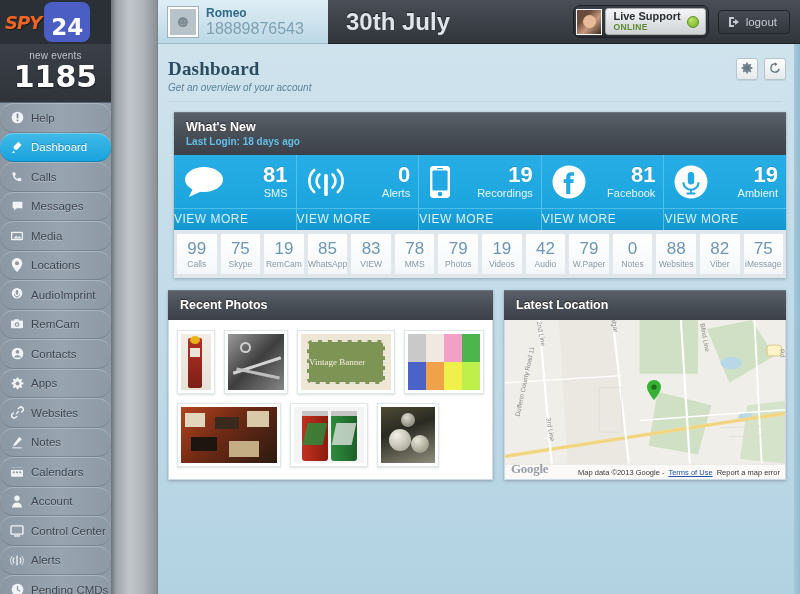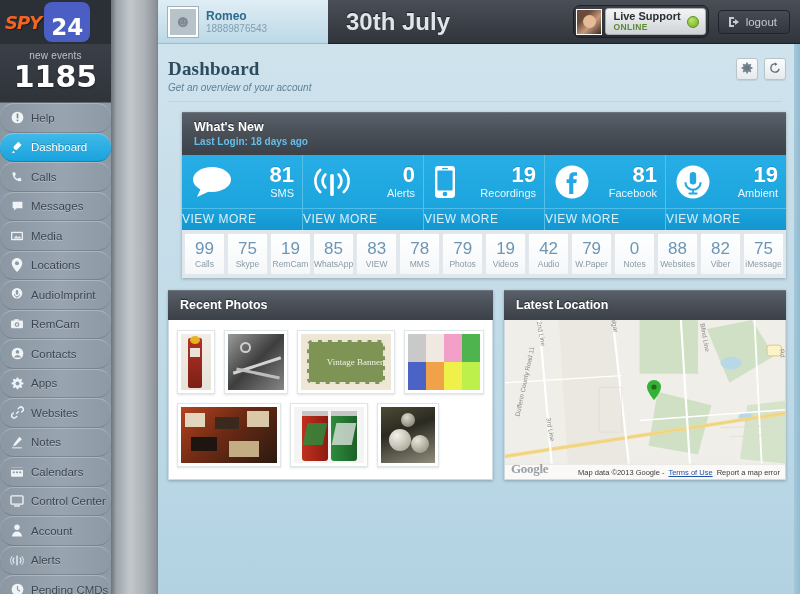--- a/index.html
+++ b/index.html
@@ -81,21 +81,21 @@
     display:flex; align-items:center; gap:8px; padding-left:10px;
     border-bottom:1px solid #9dbdcd;
   }
   .avatar {
     width:30px; height:30px; background:#b8c2c9; border:2px solid #fff;
     box-shadow:0 0 0 1px #9fb0bb;
     display:flex; align-items:center; justify-content:center;
   }
   .avatar .head { color:#7d8a93; font-size:17px; line-height:1; }
   .user-name { color:#2f6a8a; font-weight:bold; font-size:12px; }
-  .user-phone { color:#7f9fb2; font-size:10px; }
+  .user-phone { color:#7f9fb2; font-size:16px; }
   .datebar {
     position:absolute; left:170px; top:0; right:0; height:44px;
     background:linear-gradient(to bottom,#4a4f57,#30343b);
     display:flex; align-items:center; justify-content:space-between;
     padding:0 10px 0 18px;
     border-bottom:1px solid #1e2227;
   }
   .date-text {
     color:#dfe5ea; font-size:24px; font-weight:bold;
     font-family:"Liberation Sans", sans-serif;
@@ -157,21 +157,21 @@
   }
   .head-actions { position:absolute; right:14px; top:14px; display:flex; gap:6px; }
   .sq-btn {
     width:22px; height:22px; border-radius:3px;
     background:linear-gradient(to bottom,#fbfcfc,#e6eaec);
     border:1px solid #b9c4ca; box-shadow:0 1px 1px rgba(0,0,0,.08);
     display:flex; align-items:center; justify-content:center;
     color:#5f717c; cursor:pointer;
   }
 
-  .panel { margin:10px 14px 0 24px; box-shadow:0 1px 3px rgba(0,0,0,.25); }
+  .panel { margin:10px 14px 0 16px; box-shadow:0 1px 3px rgba(0,0,0,.25); }
   .panel-head {
     background:linear-gradient(to bottom,#5a6069 0%,#4a5058 45%,#3c4149 100%);
     padding:7px 12px 8px 12px;
     border-top:1px solid #6e747c;
   }
   .panel-title {
     color:#fff; font-size:12.5px; font-weight:bold;
     text-shadow:0 -1px 1px rgba(0,0,0,.5);
   }
   .panel-sub { color:#63bfe8; font-size:10px; font-weight:bold; margin-top:2px; }
@@ -398,35 +398,35 @@
               <rect x="1" y="1.6" width="14" height="3" fill="#8e9aa5"></rect>
               <rect x="3" y="6.4" width="2.4" height="2" fill="#8e9aa5"></rect>
               <rect x="6.8" y="6.4" width="2.4" height="2" fill="#8e9aa5"></rect>
               <rect x="10.6" y="6.4" width="2.4" height="2" fill="#8e9aa5"></rect>
             </svg>
           </span>
           <span>Calendars</span>
         </div>
         <div class="nav-item">
           <span class="ico">
+            <svg width="12" height="13" viewBox="0 0 14 16">
+              <circle cx="7" cy="4" r="3.3" fill="#f0f4f7"></circle>
+              <path d="M.8 15.4a6.2 6.2 0 0 1 12.4 0z" fill="#f0f4f7"></path>
+            </svg>
+          </span>
+          <span>Account</span>
+        </div>
+        <div class="nav-item">
+          <span class="ico">
             <svg width="14" height="12" viewBox="0 0 16 14">
               <rect x="1" y="1" width="14" height="9.6" rx="1" fill="none" stroke="#f0f4f7" stroke-width="1.6"></rect>
               <rect x="4.5" y="12" width="7" height="1.6" fill="#f0f4f7"></rect>
             </svg>
           </span>
           <span>Control Center</span>
-        </div>
-        <div class="nav-item">
-          <span class="ico">
-            <svg width="12" height="13" viewBox="0 0 14 16">
-              <circle cx="7" cy="4" r="3.3" fill="#f0f4f7"></circle>
-              <path d="M.8 15.4a6.2 6.2 0 0 1 12.4 0z" fill="#f0f4f7"></path>
-            </svg>
-          </span>
-          <span>Account</span>
         </div>
         <div class="nav-item">
           <span class="ico">
             <svg width="14" height="13" viewBox="0 0 16 16">
               <rect x="7.2" y="2" width="1.6" height="12" fill="#f0f4f7"></rect>
               <path d="M4.6 4.6a5 5 0 0 0 0 6.8M11.4 4.6a5 5 0 0 1 0 6.8" stroke="#f0f4f7" stroke-width="1.4" fill="none"></path>
               <path d="M2.3 2.4a8 8 0 0 0 0 11.2M13.7 2.4a8 8 0 0 1 0 11.2" stroke="#dfe6eb" stroke-width="1.2" fill="none"></path>
             </svg>
           </span>
           <span>Alerts</span>
@@ -656,21 +656,21 @@
             </div>
             <div class="thumb" style="width:64px">
               <div class="img" style="background:linear-gradient(135deg,#9a9a9a,#3e3e3e 50%,#868686);position:relative">
                 <div style="position:absolute;left:4px;top:30px;width:50px;height:3px;background:#d4d4d4;transform:rotate(-18deg)"></div>
                 <div style="position:absolute;left:8px;top:38px;width:44px;height:3px;background:#bdbdbd;transform:rotate(12deg)"></div>
                 <div style="position:absolute;left:12px;top:8px;width:11px;height:11px;border:2px solid #cfcfcf;border-radius:50%"></div>
               </div>
             </div>
             <div class="thumb" style="width:98px">
               <div class="img" style="background:#efe7d6;display:flex;align-items:center;justify-content:center">
-                <div style="width:78px;height:44px;background:#7d9454;border:2px dashed #e8e3d4;border-radius:5px;display:flex;align-items:center;justify-content:flex-end">
+                <div style="width:78px;height:44px;background:#7d9454;border:2px dashed #e8e3d4;border-radius:5px;display:flex;align-items:center;justify-content:flex-start">
                   <span style="font-family:'Liberation Serif',serif;font-size:9px;color:#f3efe2;text-align:center;line-height:11px">Vintage Banner</span>
                 </div>
               </div>
             </div>
             <div class="thumb" style="width:80px">
               <div class="img" style="display:grid;grid-template-columns:1fr 1fr 1fr 1fr;grid-template-rows:1fr 1fr">
                 <div style="background:#c9c9c9"></div>
                   <div style="background:#efe9e2"></div>
                 <div style="background:#f3a0c8"></div>
                   <div style="background:#4eb44e"></div>

